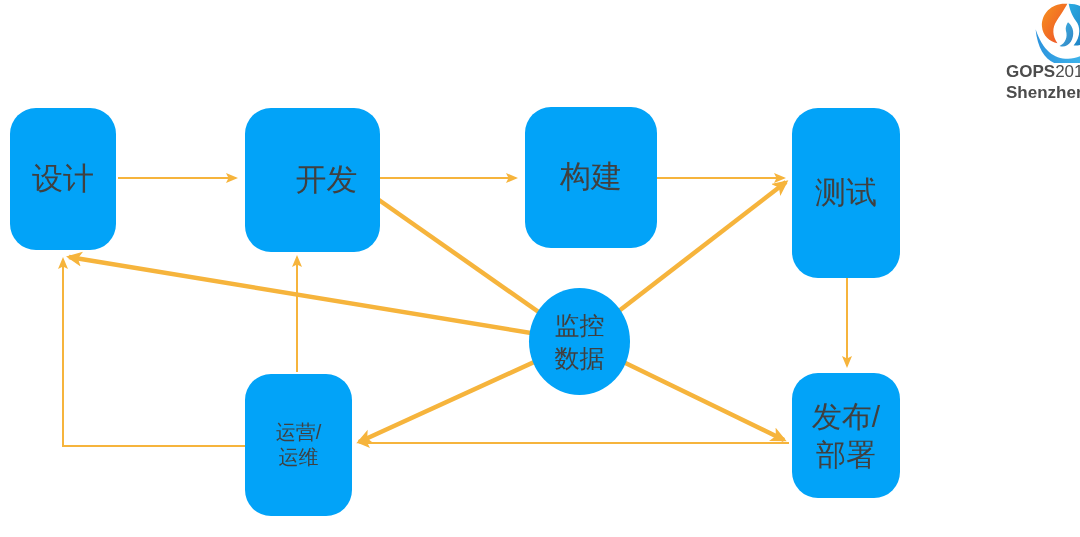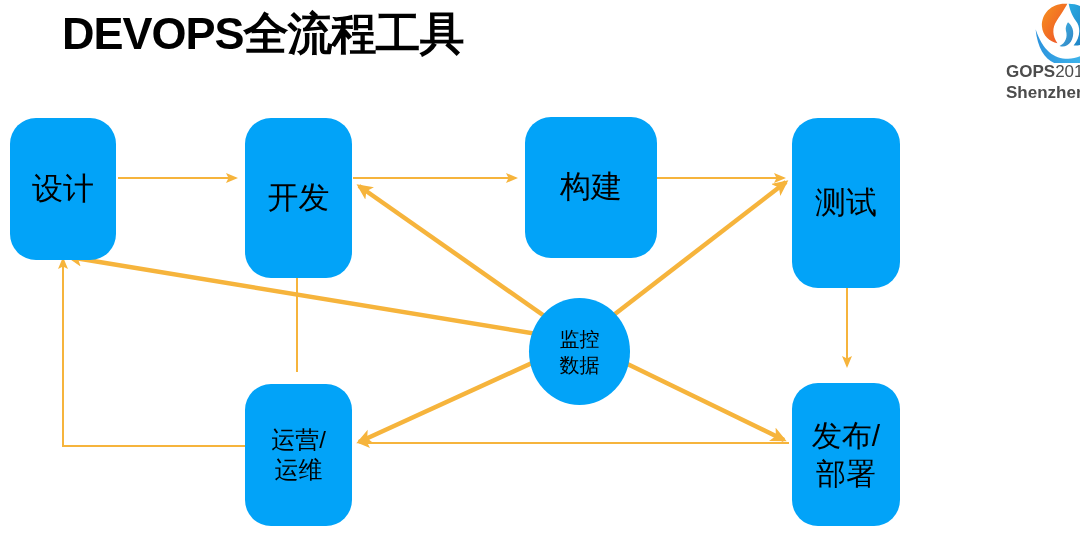--- a/index.html
+++ b/index.html
@@ -24,53 +24,52 @@
   }
   #arrow-layer{position:absolute;left:0;top:0;z-index:1;}
   .arrow{stroke:var(--arrow-orange);fill:none;}
   .thin{stroke-width:2;}
   .thick{stroke-width:4.5;}
   .mfill{fill:var(--arrow-orange);}
   .node{
     position:absolute;z-index:2;
     background:var(--node-blue);
     border-radius:26px;
-    color:#000000;
+    color:#404040;
     display:flex;flex-direction:column;
     align-items:center;justify-content:center;
     text-align:right;
-    font-size:31px;line-height:1.25;margin-top:10px;
+    font-size:31px;line-height:1.25;
   }
   #node-design {left:10px;  top:108px; width:106px; height:142px;}
-  #node-dev    {left:245px; top:108px; width:107px; height:160px;}
+  #node-dev    {left:245px; top:108px; width:107px; height:144px;padding-left:28px;}
   #node-build  {left:525px; top:107px; width:132px; height:141px;}
   #node-test   {left:792px; top:108px; width:108px; height:170px;}
-  #node-ops    {left:245px; top:374px; width:107px; height:142px; font-size:24px;}
-  #node-release{left:792px; top:373px; width:108px; height:143px; font-size:30px;}
+  #node-ops    {left:245px; top:374px; width:107px; height:142px; font-size:20px;}
+  #node-release{left:792px; top:373px; width:108px; height:125px; font-size:30px;}
   #node-monitor{
     left:529px; top:288px; width:101px; height:107px;
-    border-radius:50%; font-size:20px; line-height:1.3;
+    border-radius:50%; font-size:25px; line-height:1.3;
   }
   .node .ln{display:block;}
   #logo{position:absolute;left:1008px;top:1px;z-index:3;width:120px;}
   #logo-text{
     position:absolute;left:1006px;top:62px;z-index:3;
     width:130px;
     color:var(--logo-text);
     font-size:17px;font-weight:700;line-height:1.22;
     white-space:nowrap;
   }
   #logo-text .year{font-weight:400;}
 </style>
 </head>
 <body>
 
 <div id="stage">
 
-  <h1 id="title">DEVOPS全流程工具</h1>
 
   <svg id="arrow-layer" width="1080" height="537" viewBox="0 0 1080 537">
     <defs>
       <marker id="ah-thin" markerUnits="userSpaceOnUse" markerWidth="14" markerHeight="12" refX="10" refY="5" orient="auto">
         <path class="mfill" d="M0,0 L12,5 L0,10 L2.5,5 Z"></path>
       </marker>
       <marker id="ah-thick" markerUnits="userSpaceOnUse" markerWidth="20" markerHeight="18" refX="13" refY="7.5" orient="auto">
         <path class="mfill" d="M0,0 L16,7.5 L0,15 L4,7.5 Z"></path>
       </marker>
     </defs>

